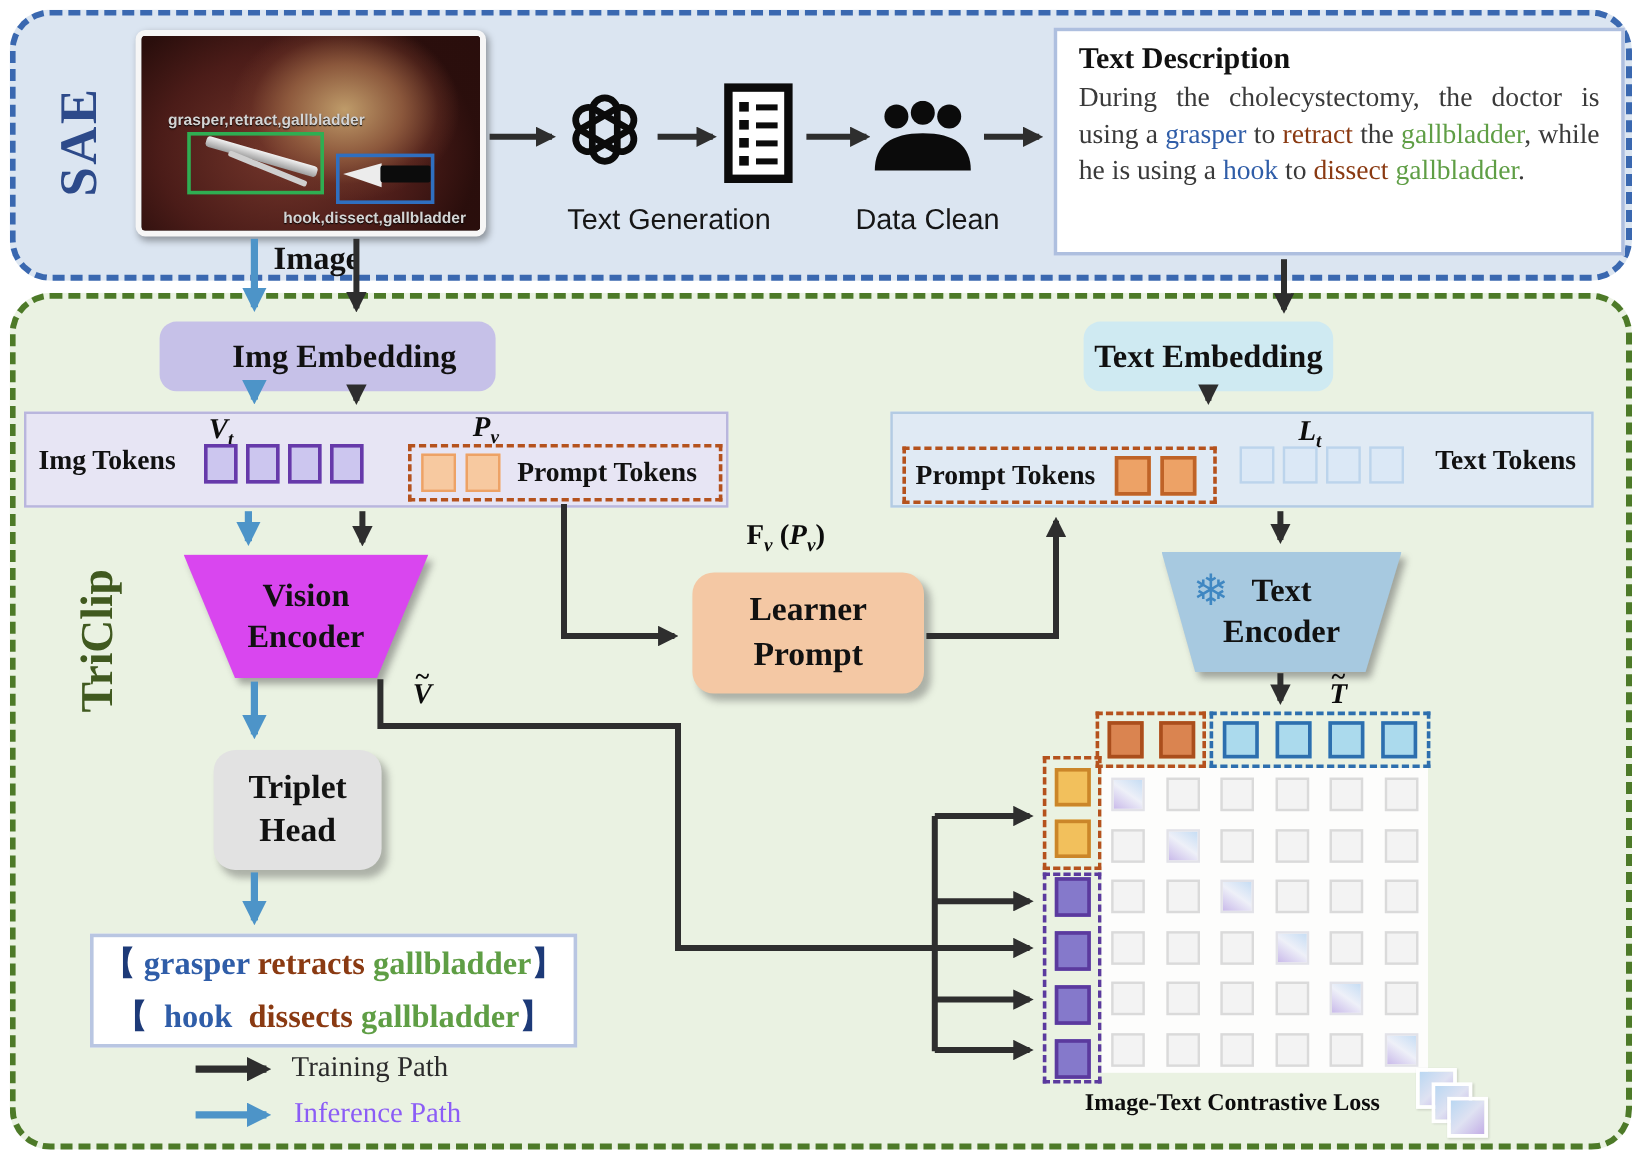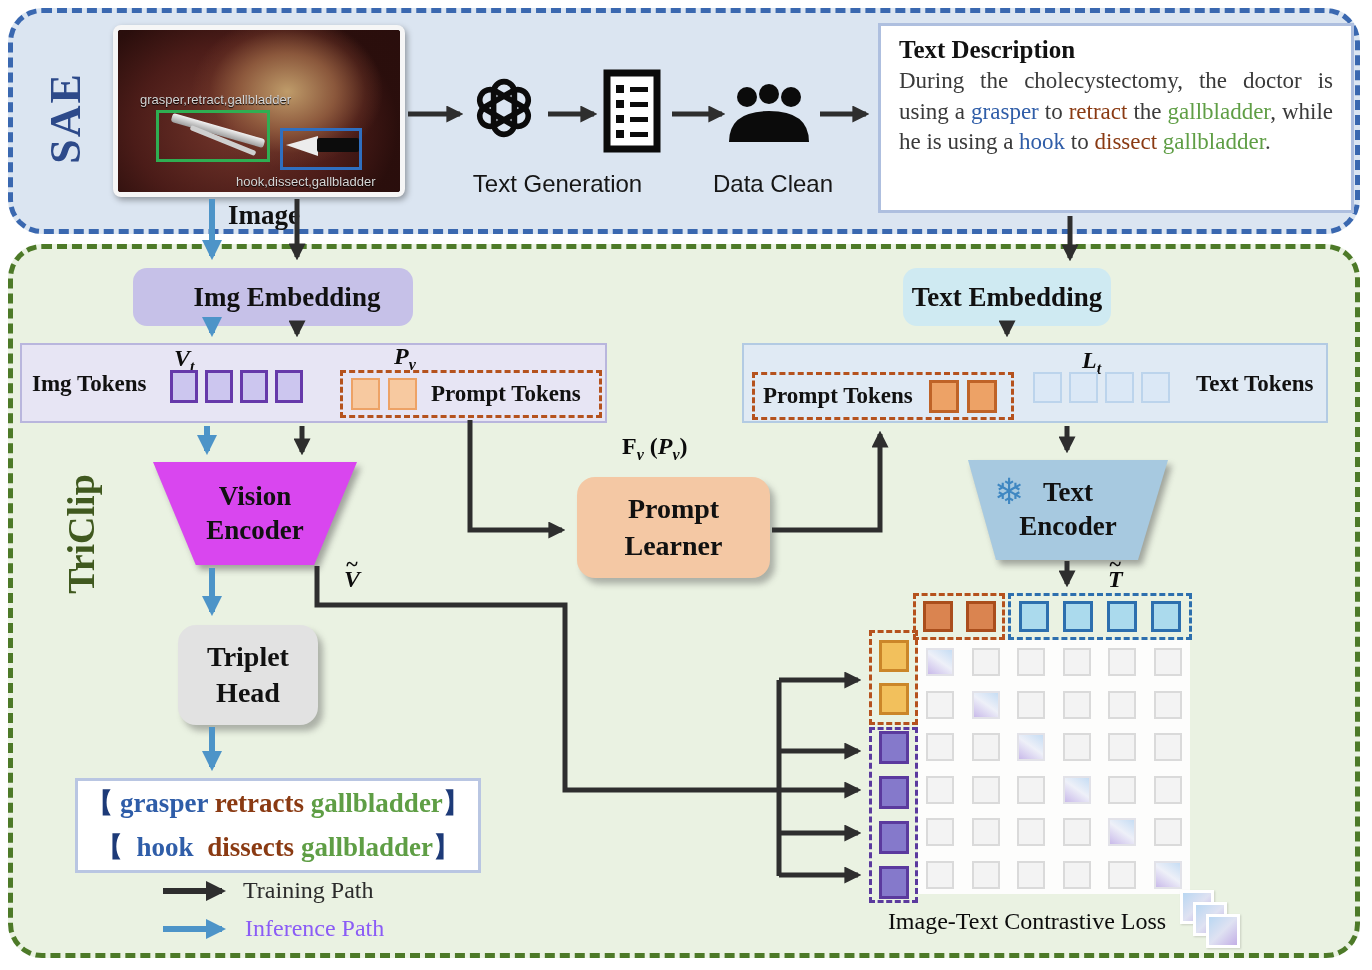--- a/index.html
+++ b/index.html
@@ -20,21 +20,21 @@
   .photo{left:113px;top:25px;width:292px;height:172px;background:#1d0c0b;border:5px solid #f6f6f6;
          border-radius:8px;box-sizing:border-box;box-shadow:2px 3px 6px rgba(0,0,0,.35);overflow:hidden;}
   .photo .tissue{position:absolute;inset:0;
      background:
        radial-gradient(ellipse 120px 95px at 60% 38%, rgba(196,162,110,.95) 0%, rgba(150,98,66,.85) 40%, rgba(110,55,40,.4) 65%, rgba(0,0,0,0) 80%),
        radial-gradient(ellipse 190px 150px at 42% 60%, rgba(122,58,46,.9) 0%, rgba(80,30,26,.85) 55%, rgba(42,14,12,.9) 85%),
        radial-gradient(ellipse 300px 240px at 50% 50%, #3c1512 0%, #240d0c 70%, #120606 100%);}
   .bbox{position:absolute;box-sizing:border-box;}
   .bbox-green{left:38px;top:80px;width:114px;height:52px;border:3px solid #2fae52;}
   .bbox-blue{left:162px;top:98px;width:82px;height:42px;border:3px solid #2f6fc0;}
-  .photo-label{position:absolute;font-family:"Liberation Sans",sans-serif;font-weight:normal;
+  .photo-label{position:absolute;font-family:"Liberation Sans",sans-serif;font-weight:bold;
                font-size:13px;color:#d4d4d4;white-space:nowrap;text-shadow:0 1px 1px #000;}
   .pl1{left:22px;top:62px;}
   .pl2{left:118px;top:144px;}
   .instrument{position:absolute;left:52px;top:96px;width:96px;height:9px;border-radius:3px;
               background:linear-gradient(#f2f2f2,#9e9e9e);transform:rotate(16deg);}
   .instrument2{position:absolute;left:70px;top:108px;width:70px;height:5px;border-radius:2px;
                background:#cfcfcf;transform:rotate(22deg);}
   .hook-tip{position:absolute;left:168px;top:106px;width:0;height:0;
             border-top:9px solid transparent;border-bottom:11px solid transparent;border-right:32px solid #ececec;}
   .hook-shaft{position:absolute;left:199px;top:108px;width:42px;height:14px;background:#0c0c0c;border-radius:2px;}
@@ -117,21 +117,21 @@
   .m-left-purple{left:869px;top:727px;width:49px;height:176px;border:3px dashed #5b3a9e;flex-direction:column;gap:12px;}
   .mt-orange{width:30px;height:31px;background:#da8450;border:3px solid #aa4e1c;}
   .mt-blue{width:30px;height:31px;background:#abdaed;border:3px solid #2d6fae;}
   .mt-yellow{width:30px;height:32px;background:#f2c05c;border:3px solid #cb8629;}
   .mt-purple{width:30px;height:33px;background:#8579cb;border:3px solid #5b3a9e;}
   .grid{left:918px;top:640px;width:272px;height:254px;background:#fdfdfc;padding:8px;box-sizing:border-box;
         display:grid;grid-template-columns:repeat(6,28px);grid-template-rows:repeat(6,28px);
         column-gap:17.5px;row-gap:14.5px;}
   .cell{background:#f3f3f3;border:2px solid #dadada;box-sizing:border-box;}
   .diag{background:linear-gradient(215deg,#c6ddf4 0%,#eef0f8 48%,#c9baea 100%);border-color:#e2e2e8;}
-  .loss-label{left:862px;top:908px;width:330px;text-align:center;font-size:24px;font-weight:normal;color:#0c0c0c;}
+  .loss-label{left:862px;top:908px;width:330px;text-align:center;font-size:20px;font-weight:bold;color:#0c0c0c;}
   .stack-icon{left:1180px;top:890px;width:90px;height:66px;}
   .stack-sq{position:absolute;width:28px;height:28px;border:3px solid #fff;
             background:linear-gradient(135deg,#b9d7f2 0%,#dfe2f2 50%,#c3aee6 100%);
             box-shadow:1px 1px 2px rgba(0,0,0,.15);}
 
   
   .overlay{left:0;top:0;width:1372px;height:970px;pointer-events:none;}
 </style>
 </head>
 <body>
@@ -247,22 +247,22 @@
       <div class="snowflake">❄</div>
       <div>Text</div>
       <div>Encoder</div>
     </div>
   </div>
 
   <div class="math" style="left:622px;top:433px;">
     <span style="font-style:normal;">F</span><sub>v</sub><span style="font-style:normal;"> (</span><span>P</span><sub>v</sub><span style="font-style:normal;">)</span>
   </div>
   <div class="abs node prompt-learner">
+    <div>Learner</div>
     <div>Prompt</div>
-    <div>Learner</div>
   </div>
 
   <div class="abs node triplet-head">
     <div>Triplet</div>
     <div>Head</div>
   </div>
 
   <div class="math" style="left:344px;top:566px;">
     <span class="tilde-var"><span class="tld">~</span><span>V</span></span>
   </div>

